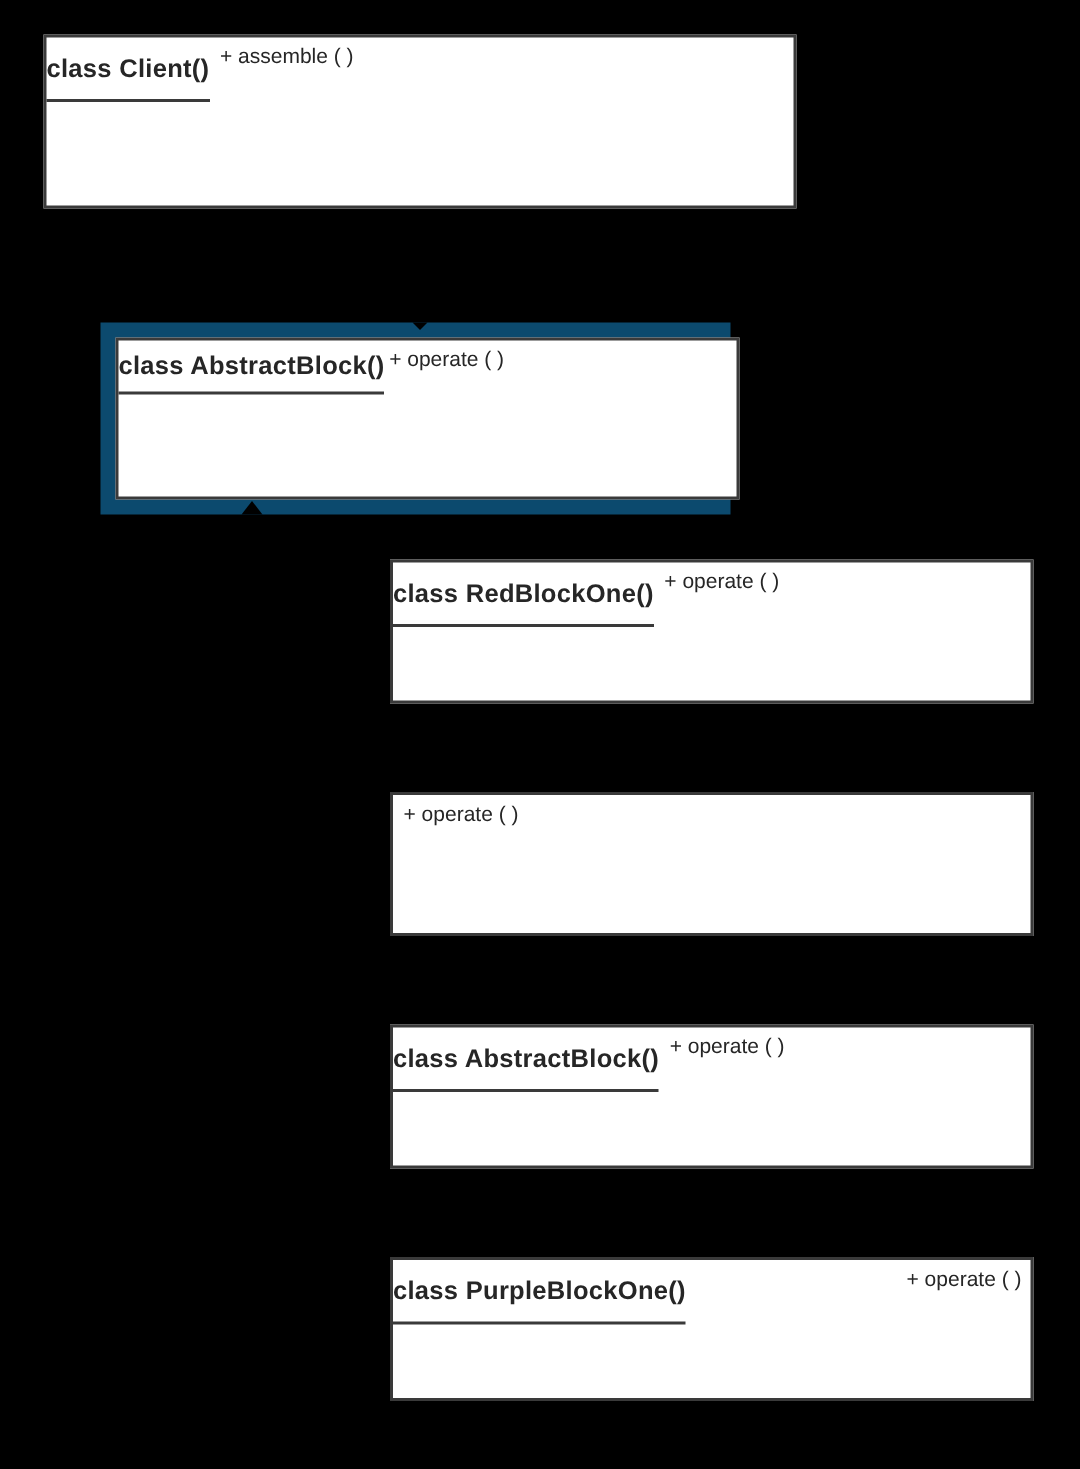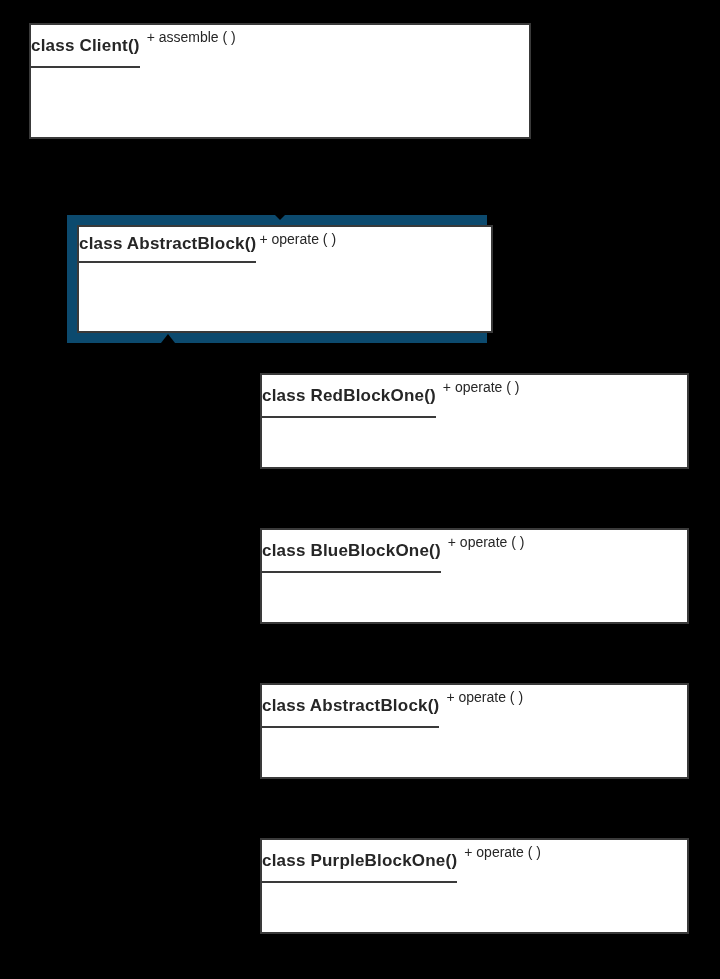--- a/index.html
+++ b/index.html
@@ -83,21 +83,21 @@
     border-bottom: 9px solid #000000;
   }
 
   
   .sub { left: 260px; width: 429px; height: 96px; }
   .sub .hdr { height: 43px; }
   .sub .attrs { height: 16px; }
   .red-block    { top: 373px; }
   .blue-block   { top: 528px; }
   .green-block  { top: 683px; }
-  .purple-block { top: 838px; }
+  .purple-block { top: 838px; text-align: right; }
 </style>
 </head>
 <body>
 
 <div class="canvas">
 
   <div class="box client">
     <div class="hdr">class Client()</div>
     <div class="attrs"></div>
     <div class="methods">+ assemble ( )</div>
@@ -113,21 +113,20 @@
     <div class="notch-bottom"></div>
   </div>
 
   <div class="box sub red-block">
     <div class="hdr">class RedBlockOne()</div>
     <div class="attrs"></div>
     <div class="methods">+ operate ( )</div>
   </div>
 
   <div class="box sub blue-block">
-    <div class="hdr">class BlueBlockOne()</div>
     <div class="attrs"></div>
     <div class="methods">+ operate ( )</div>
   </div>
 
   <div class="box sub green-block">
     <div class="hdr">class AbstractBlock()</div>
     <div class="attrs"></div>
     <div class="methods">+ operate ( )</div>
   </div>
 

